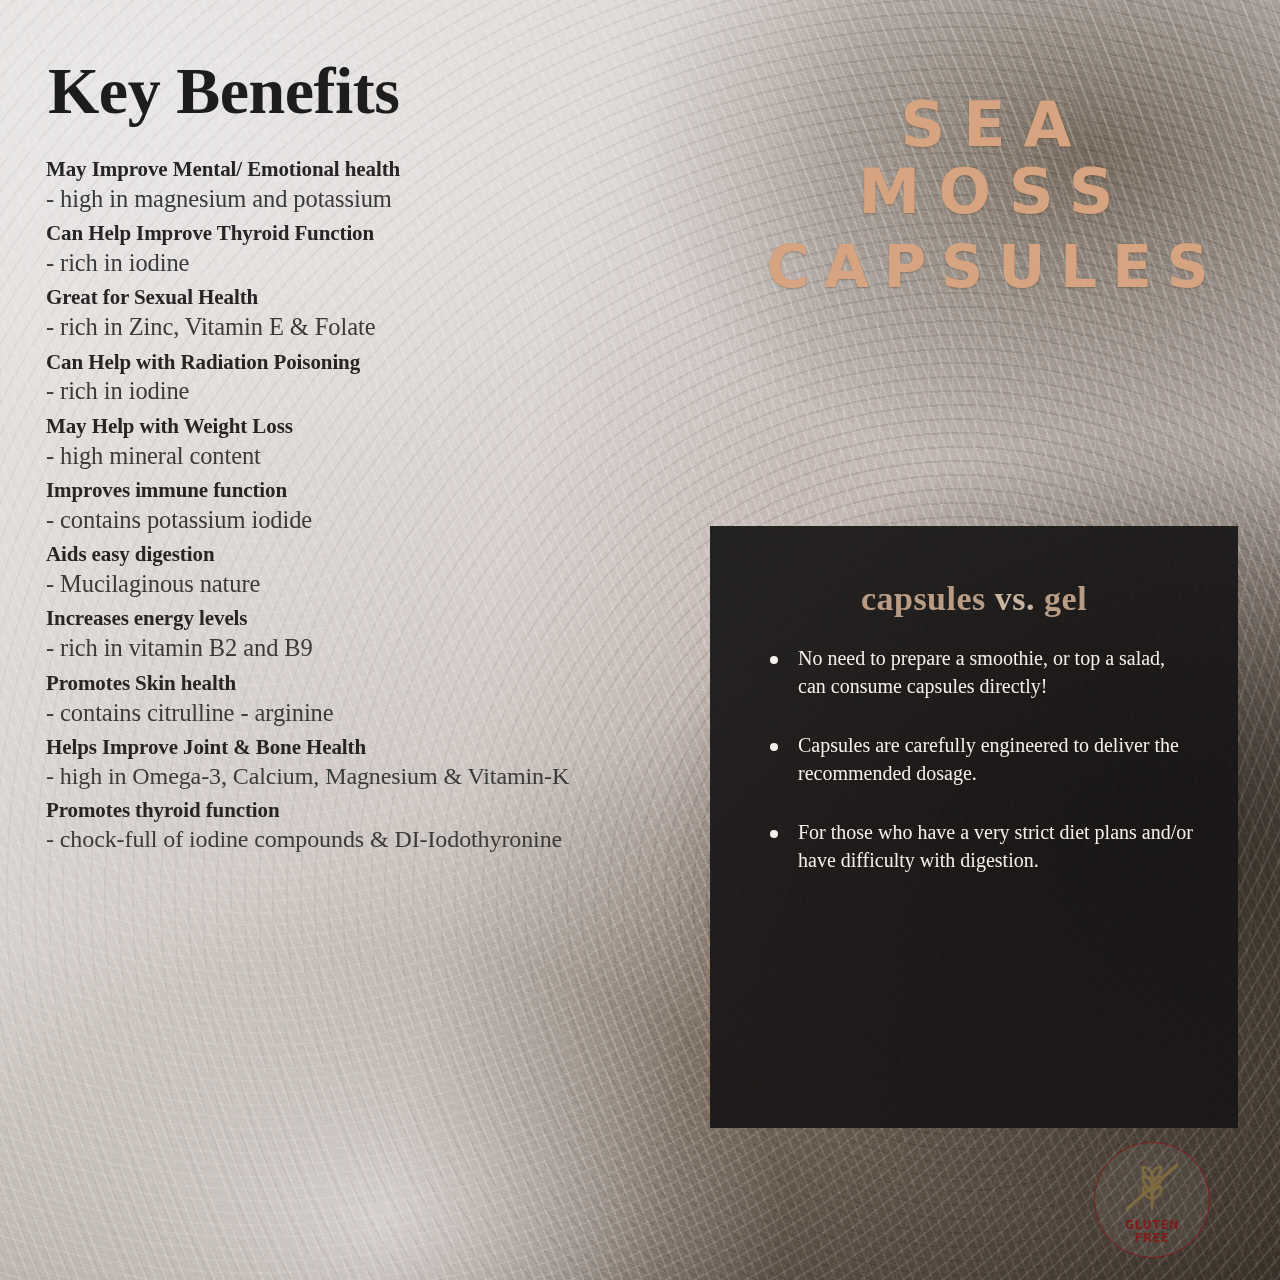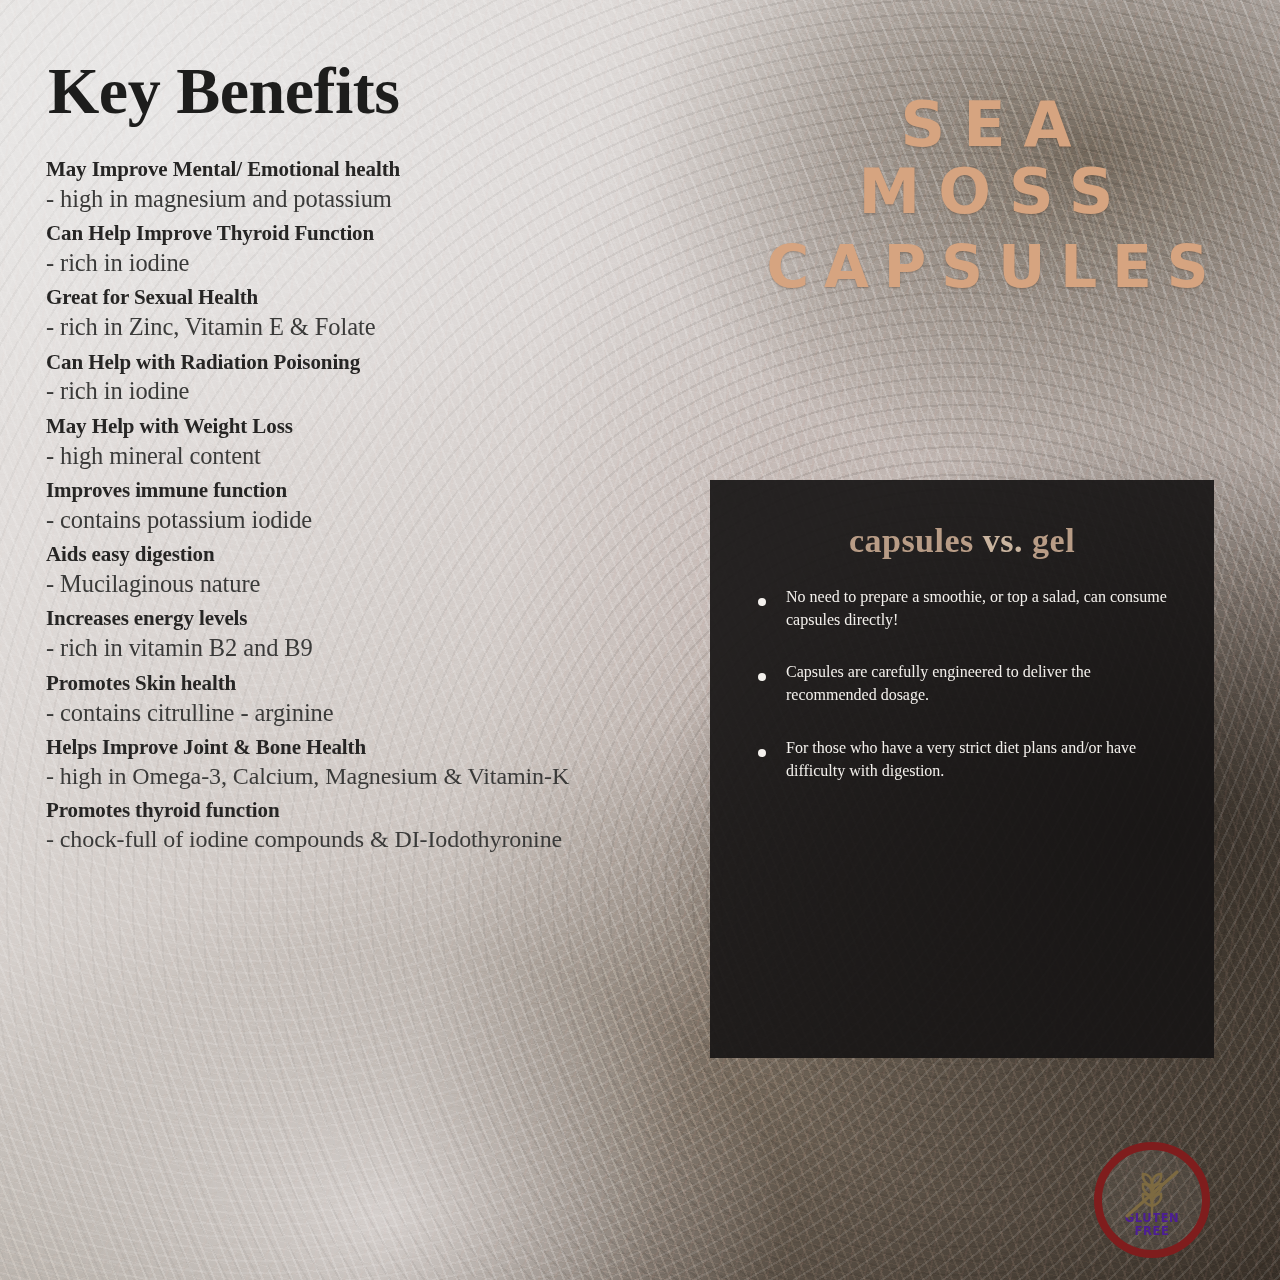--- a/index.html
+++ b/index.html
@@ -110,44 +110,44 @@
     text-shadow: 0 1px 2px rgba(70,45,30,0.35);
   }
   .brand-line.l1 { font-size: 62px; margin-left: 18px; }
   .brand-line.l2 { font-size: 62px; margin-left: 18px; margin-top: 0; }
   .brand-line.l3 { font-size: 58px; margin-left: 18px; margin-top: 10px; letter-spacing: 15px; }
 
   
   .compare {
     position: absolute;
     left: 710px;
-    top: 480px;
+    top: 526px;
     width: 496px;
     height: 570px;
     background: rgba(24,22,21,0.93);
-    padding: 4px;
+    padding: 16px;
   }
   .compare-title {
     text-align: center;
     font-size: 34px;
     font-weight: bold;
     color: #b89c86;
     margin-top: 38px;
     letter-spacing: 0.5px;
   }
   .compare-title .vs { color: #c9b49f; }
   .compare-list {
     list-style: none;
     margin: 26px 0 0 0;
     padding: 0 28px 0 42px;
     color: #f3f0ec;
   }
   .compare-list li {
     position: relative;
-    font-size: 16px;
+    font-size: 20px;
     line-height: 1.42;
     margin-bottom: 30px;
     padding-left: 30px;
   }
   .compare-list li::before {
     content: "";
     position: absolute;
     left: 2px;
     top: 12px;
     width: 8px;
@@ -164,22 +164,22 @@
     bottom: 22px;
     display: flex;
     gap: 36px;
     align-items: flex-end;
   }
   .badge {
     position: relative;
     width: 116px;
     height: 116px;
     border-radius: 50%;
-    border: 8px solid #7f1d1d;
-    color: #4c1d95;
+    border: 1px solid #7f1d1d;
+    color: #7f1d1d;
     display: flex;
     flex-direction: column;
     align-items: center;
     justify-content: flex-end;
     padding-bottom: 12px;
     box-sizing: border-box;
     background: rgba(255,255,255,0.06);
   }
   .badge .glyph {
     position: absolute;

